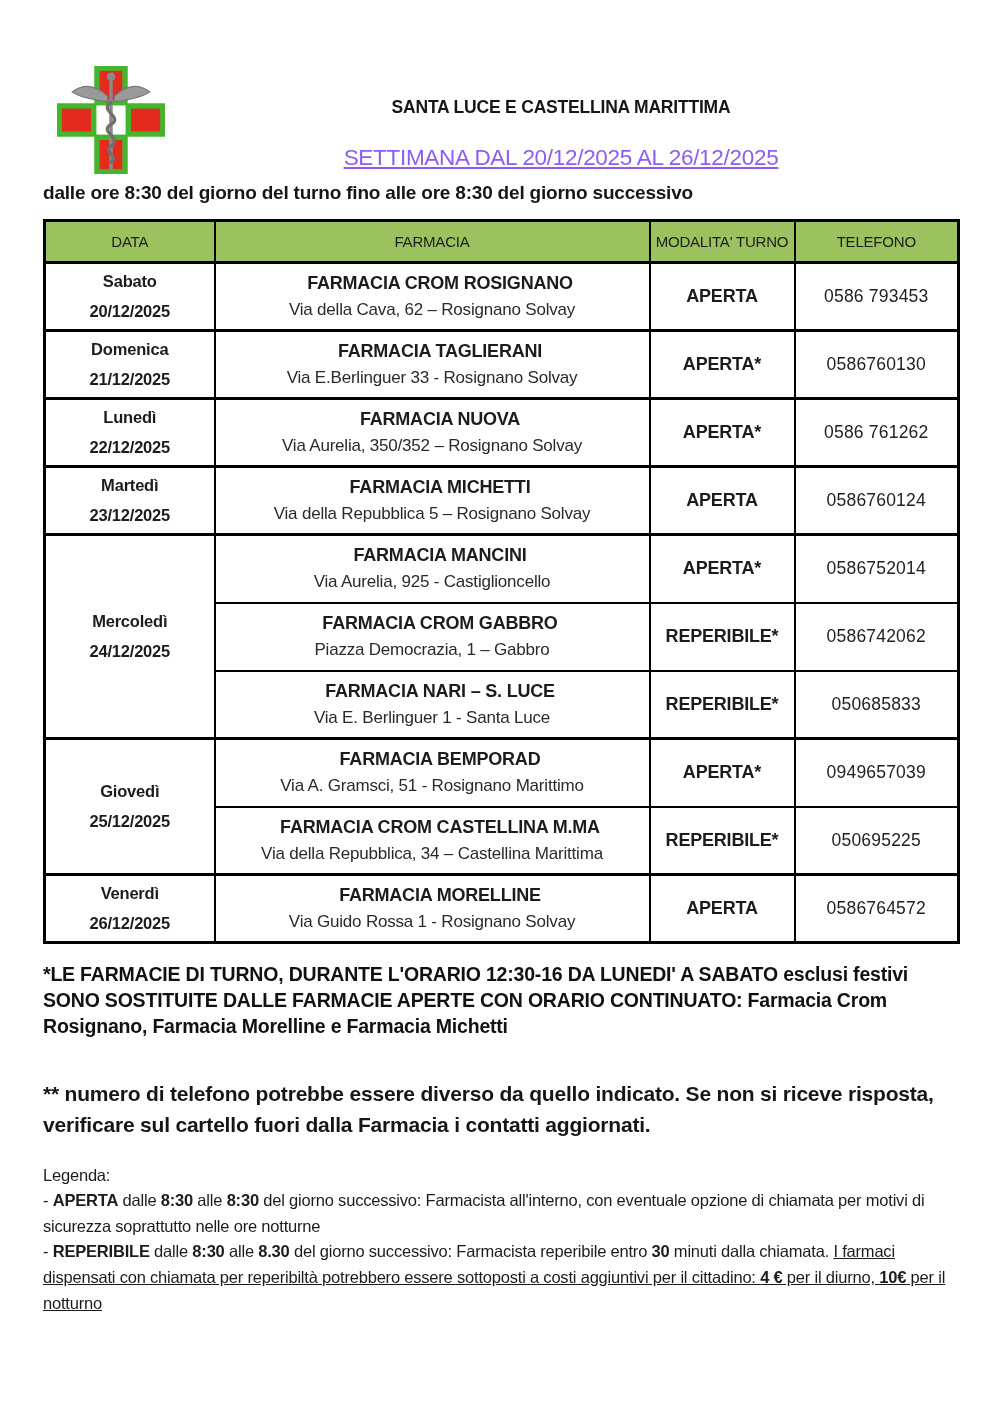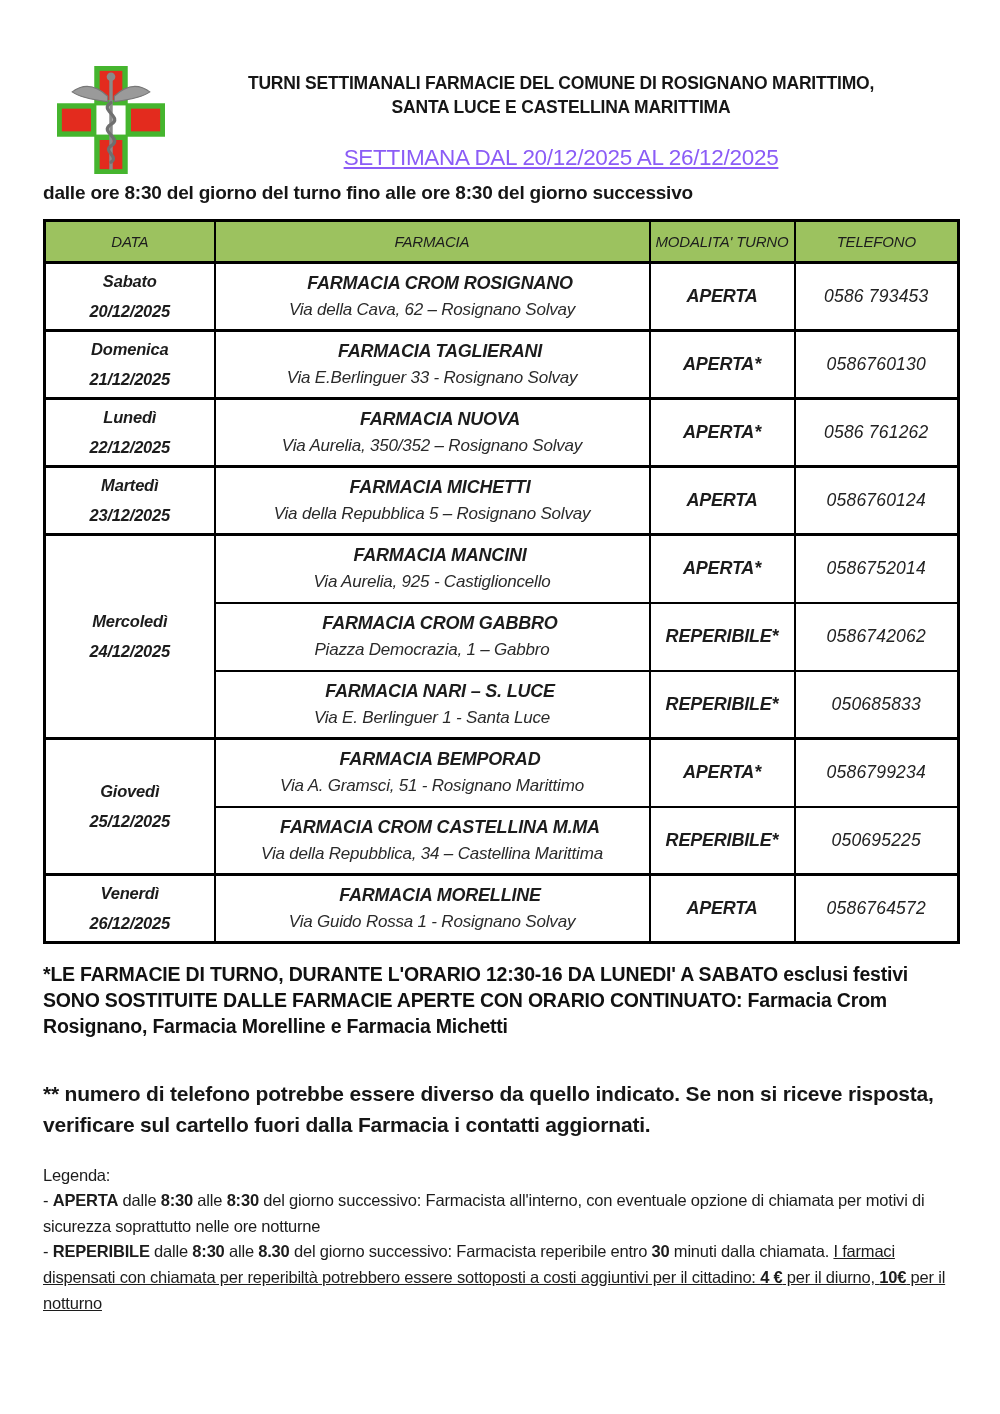--- a/index.html
+++ b/index.html
@@ -57,21 +57,20 @@
   table.turni col.c-data     { width: 170px; }
   table.turni col.c-farmacia { width: 435px; }
   table.turni col.c-modalita { width: 145px; }
   table.turni col.c-telefono { width: 164px; }
   table.turni th, table.turni td {
     border: 2px solid #000;
     vertical-align: middle;
     text-align: center;
     background: #fff;
     overflow: hidden;
-    font-style: italic;
   }
   table.turni thead th {
     background: #9cc25f;
     height: 42px;
     font-size: 15px;
     font-weight: normal;
     letter-spacing: -0.2px;
     color: #1d1d1d;
     border-bottom: 3px solid #000;
   }
@@ -125,21 +124,21 @@
           <rect x="48.4" y="8" width="3.2" height="88" fill="#8a8a8a"></rect>
           <path d="M47 28 Q30 12 14 24 Q22 30 47 33 Z" fill="#9a9a9a" stroke="#777" stroke-width="1"></path>
           <path d="M53 28 Q70 12 86 24 Q78 30 53 33 Z" fill="#9a9a9a" stroke="#777" stroke-width="1"></path>
           <circle cx="50" cy="10" r="4" fill="#8a8a8a"></circle>
           <path d="M50 34 C 38 41, 62 47, 50 54 C 38 61, 62 67, 50 74 C 42 79, 58 84, 50 89" fill="none" stroke="#6f6f6f" stroke-width="3" stroke-linecap="round"></path>
         </g>
       </svg>
     </div>
     <div class="title-block">
       <div class="main-title">
-        <span>TURNI SETTIMANALI FARMACIE DEL COMUNE DI ROSIGNANO MARITTIMO,</span><br>
+        <br>
         <span>SANTA LUCE E CASTELLINA MARITTIMA</span>
       </div>
       <div class="week-line">SETTIMANA DAL 20/12/2025 AL 26/12/2025</div>
     </div>
   </div>
 
   <div class="hours-line">dalle ore 8:30 del giorno del turno fino alle ore 8:30 del giorno successivo</div>
 
   <table class="turni">
     <colgroup>
@@ -236,21 +235,21 @@
         <tr class="group-start">
           <td class="day-cell" rowspan="2">
             <span class="day-name">Giovedì</span>
             <span class="day-date">25/12/2025</span>
           </td>
           <td>
             <div class="ph-name">FARMACIA BEMPORAD</div>
             <div class="ph-addr">Via A. Gramsci, 51 - Rosignano Marittimo</div>
           </td>
           <td class="mode-cell">APERTA*</td>
-          <td class="phone-cell">0586799234</td>
+          <td class="phone-cell">0949657039</td>
         </tr>
         <tr>
           <td>
             <div class="ph-name">FARMACIA CROM CASTELLINA M.MA</div>
             <div class="ph-addr">Via della Repubblica, 34 – Castellina Marittima</div>
           </td>
           <td class="mode-cell">REPERIBILE*</td>
           <td class="phone-cell">050695225</td>
         </tr>
         <tr class="group-start">

